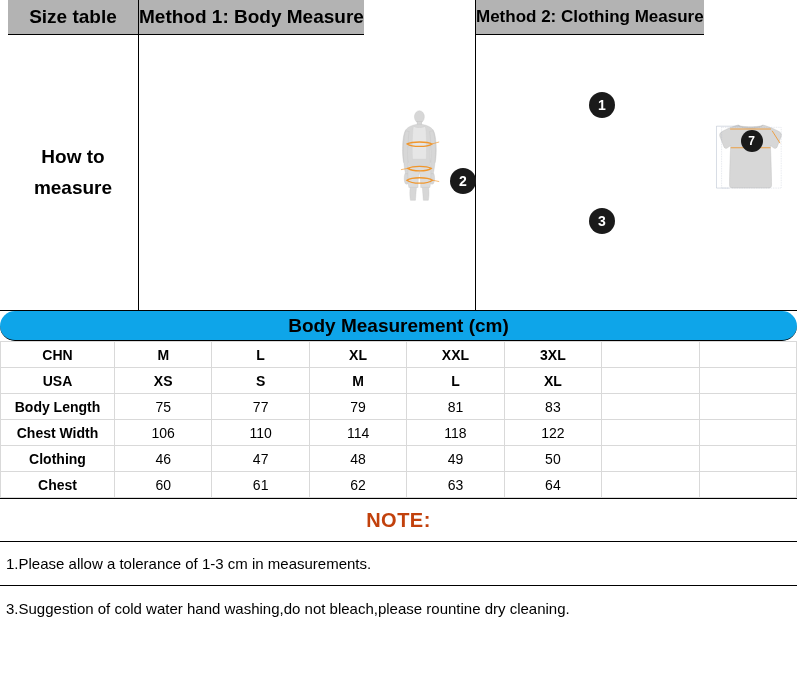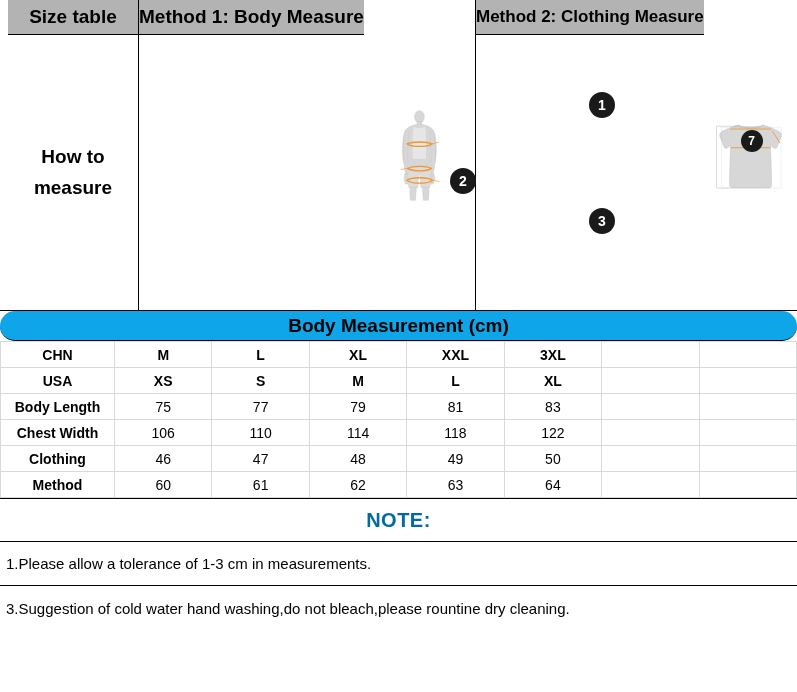--- a/index.html
+++ b/index.html
@@ -118,21 +118,21 @@
   .note-band {
     height: 44px;
     border-top: 1px solid #000;
     border-bottom: 1px solid #000;
     display: flex;
     align-items: center;
     justify-content: center;
     box-sizing: border-box;
   }
   .note-label {
-    color: #0369a1;
+    color: #c2410c;
     font-size: 20px;
     font-weight: bold;
     letter-spacing: .5px;
   }
   .note-line {
     height: 44px;
     border-bottom: 1px solid #000;
     display: flex;
     align-items: center;
     padding-left: 6px;
@@ -327,21 +327,21 @@
         <td class="rowhdr">Clothing</td>
         <td>46</td>
         <td>47</td>
         <td>48</td>
         <td>49</td>
         <td>50</td>
         <td class="blank"></td>
         <td class="blank"></td>
       </tr>
       <tr>
-        <td class="rowhdr">Method</td>
+        <td class="rowhdr">Chest</td>
         <td>60</td>
         <td>61</td>
         <td>62</td>
         <td>63</td>
         <td>64</td>
         <td class="blank"></td>
         <td class="blank"></td>
       </tr>
     </tbody>
   </table>

